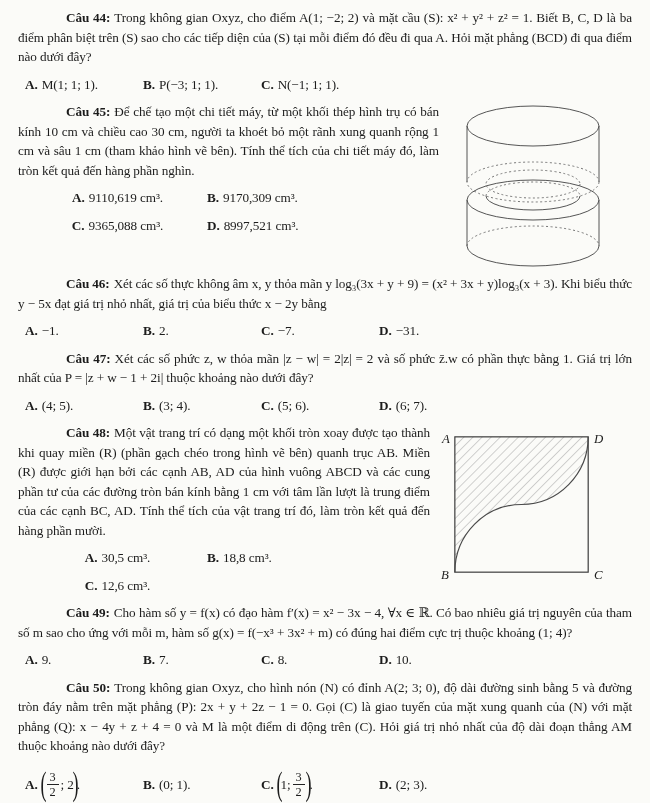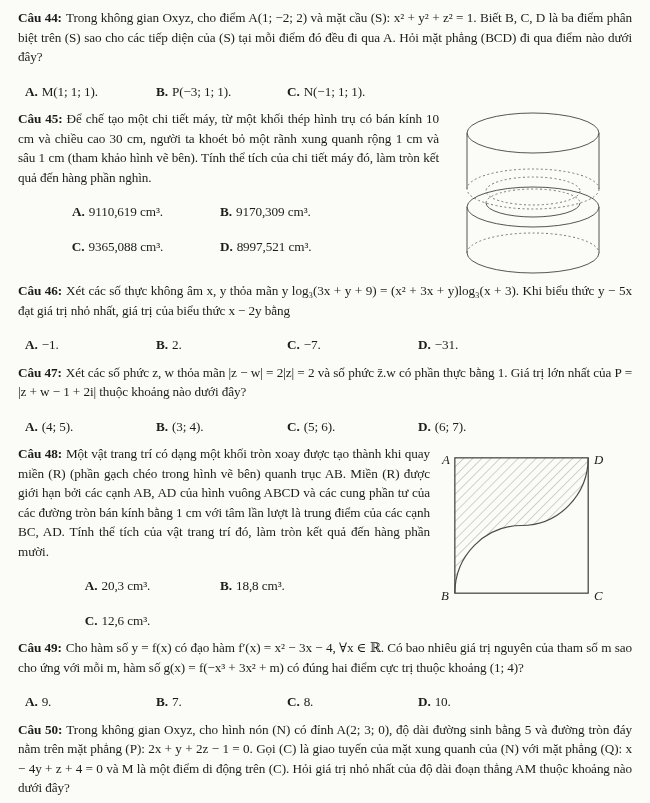--- a/index.html
+++ b/index.html
@@ -6,22 +6,22 @@
   body{
     width:650px;height:803px;overflow:hidden;
     background:#fbfbf8;color:#1c1c1c;
     font-family:"Liberation Serif","DejaVu Serif",serif;
     font-size:13.2px;line-height:19.5px;letter-spacing:-0.1px;
   }
   .page{padding:8px 18px 0 18px;box-sizing:border-box;width:650px;height:803px;}
   .q{margin:0 0 8px 0;}
   .clearq{clear:both;}
   p.qt{margin:0;text-align:justify;}
-  .qlabel{font-weight:bold;margin-right:4px;}
-  .ans{display:flex;margin-top:15px;gap:13px;}
+  .qlabel{font-weight:bold;margin-right:4px;margin-left:48px;}
+  .ans{display:flex;margin-top:8px;}
   .opt{display:block;}
   .c4 .opt{width:118px;}
   .c4 .opt:first-child{margin-left:7px;}
   .c2 .opt{width:179px;}
   .c2 .opt:first-child{margin-left:10px;text-align:center;}
   .key{font-weight:bold;margin-right:4px;}
   .figR{float:right;}
   #fig45{width:185px;height:168px;margin:0 0 4px 8px;}
   #fig48{width:196px;height:160px;margin:2px 0 4px 6px;display:flex;justify-content:flex-end;padding-right:24px;box-sizing:border-box;}
   svg{display:block;}
@@ -114,21 +114,21 @@
         <g font-family="Liberation Serif, DejaVu Serif, serif" font-style="italic" font-size="13" fill="#1c1c1c">
           <text x="3" y="18">A</text>
           <text x="157" y="18">D</text>
           <text x="2" y="156">B</text>
           <text x="157" y="156">C</text>
         </g>
       </svg>
     </div>
     <p class="qt"><span class="qlabel">Câu 48:</span><span>Một vật trang trí có dạng một khối tròn xoay được tạo thành khi quay miền (R) (phần gạch chéo trong hình vẽ bên) quanh trục AB. Miền (R) được giới hạn bởi các cạnh AB, AD của hình vuông ABCD và các cung phần tư của các đường tròn bán kính bằng 1 cm với tâm lần lượt là trung điểm của các cạnh BC, AD. Tính thể tích của vật trang trí đó, làm tròn kết quả đến hàng phần mười.</span></p>
     <div class="ans c2">
-      <span class="opt"><span class="key">A.</span><span>20,3 cm³.</span></span>
+      <span class="opt"><span class="key">A.</span><span>30,5 cm³.</span></span>
       <span class="opt"><span class="key">B.</span><span>18,8 cm³.</span></span>
     </div>
     <div class="ans c2">
       <span class="opt"><span class="key">C.</span><span>12,6 cm³.</span></span>
     </div>
   </section>
 
   <section class="q clearq">
     <p class="qt"><span class="qlabel">Câu 49:</span><span>Cho hàm số y = f(x) có đạo hàm f′(x) = x² − 3x − 4, ∀x ∈ ℝ. Có bao nhiêu giá trị nguyên của tham số m sao cho ứng với mỗi m, hàm số g(x) = f(−x³ + 3x² + m) có đúng hai điểm cực trị thuộc khoảng (1; 4)?</span></p>
     <div class="ans c4">

